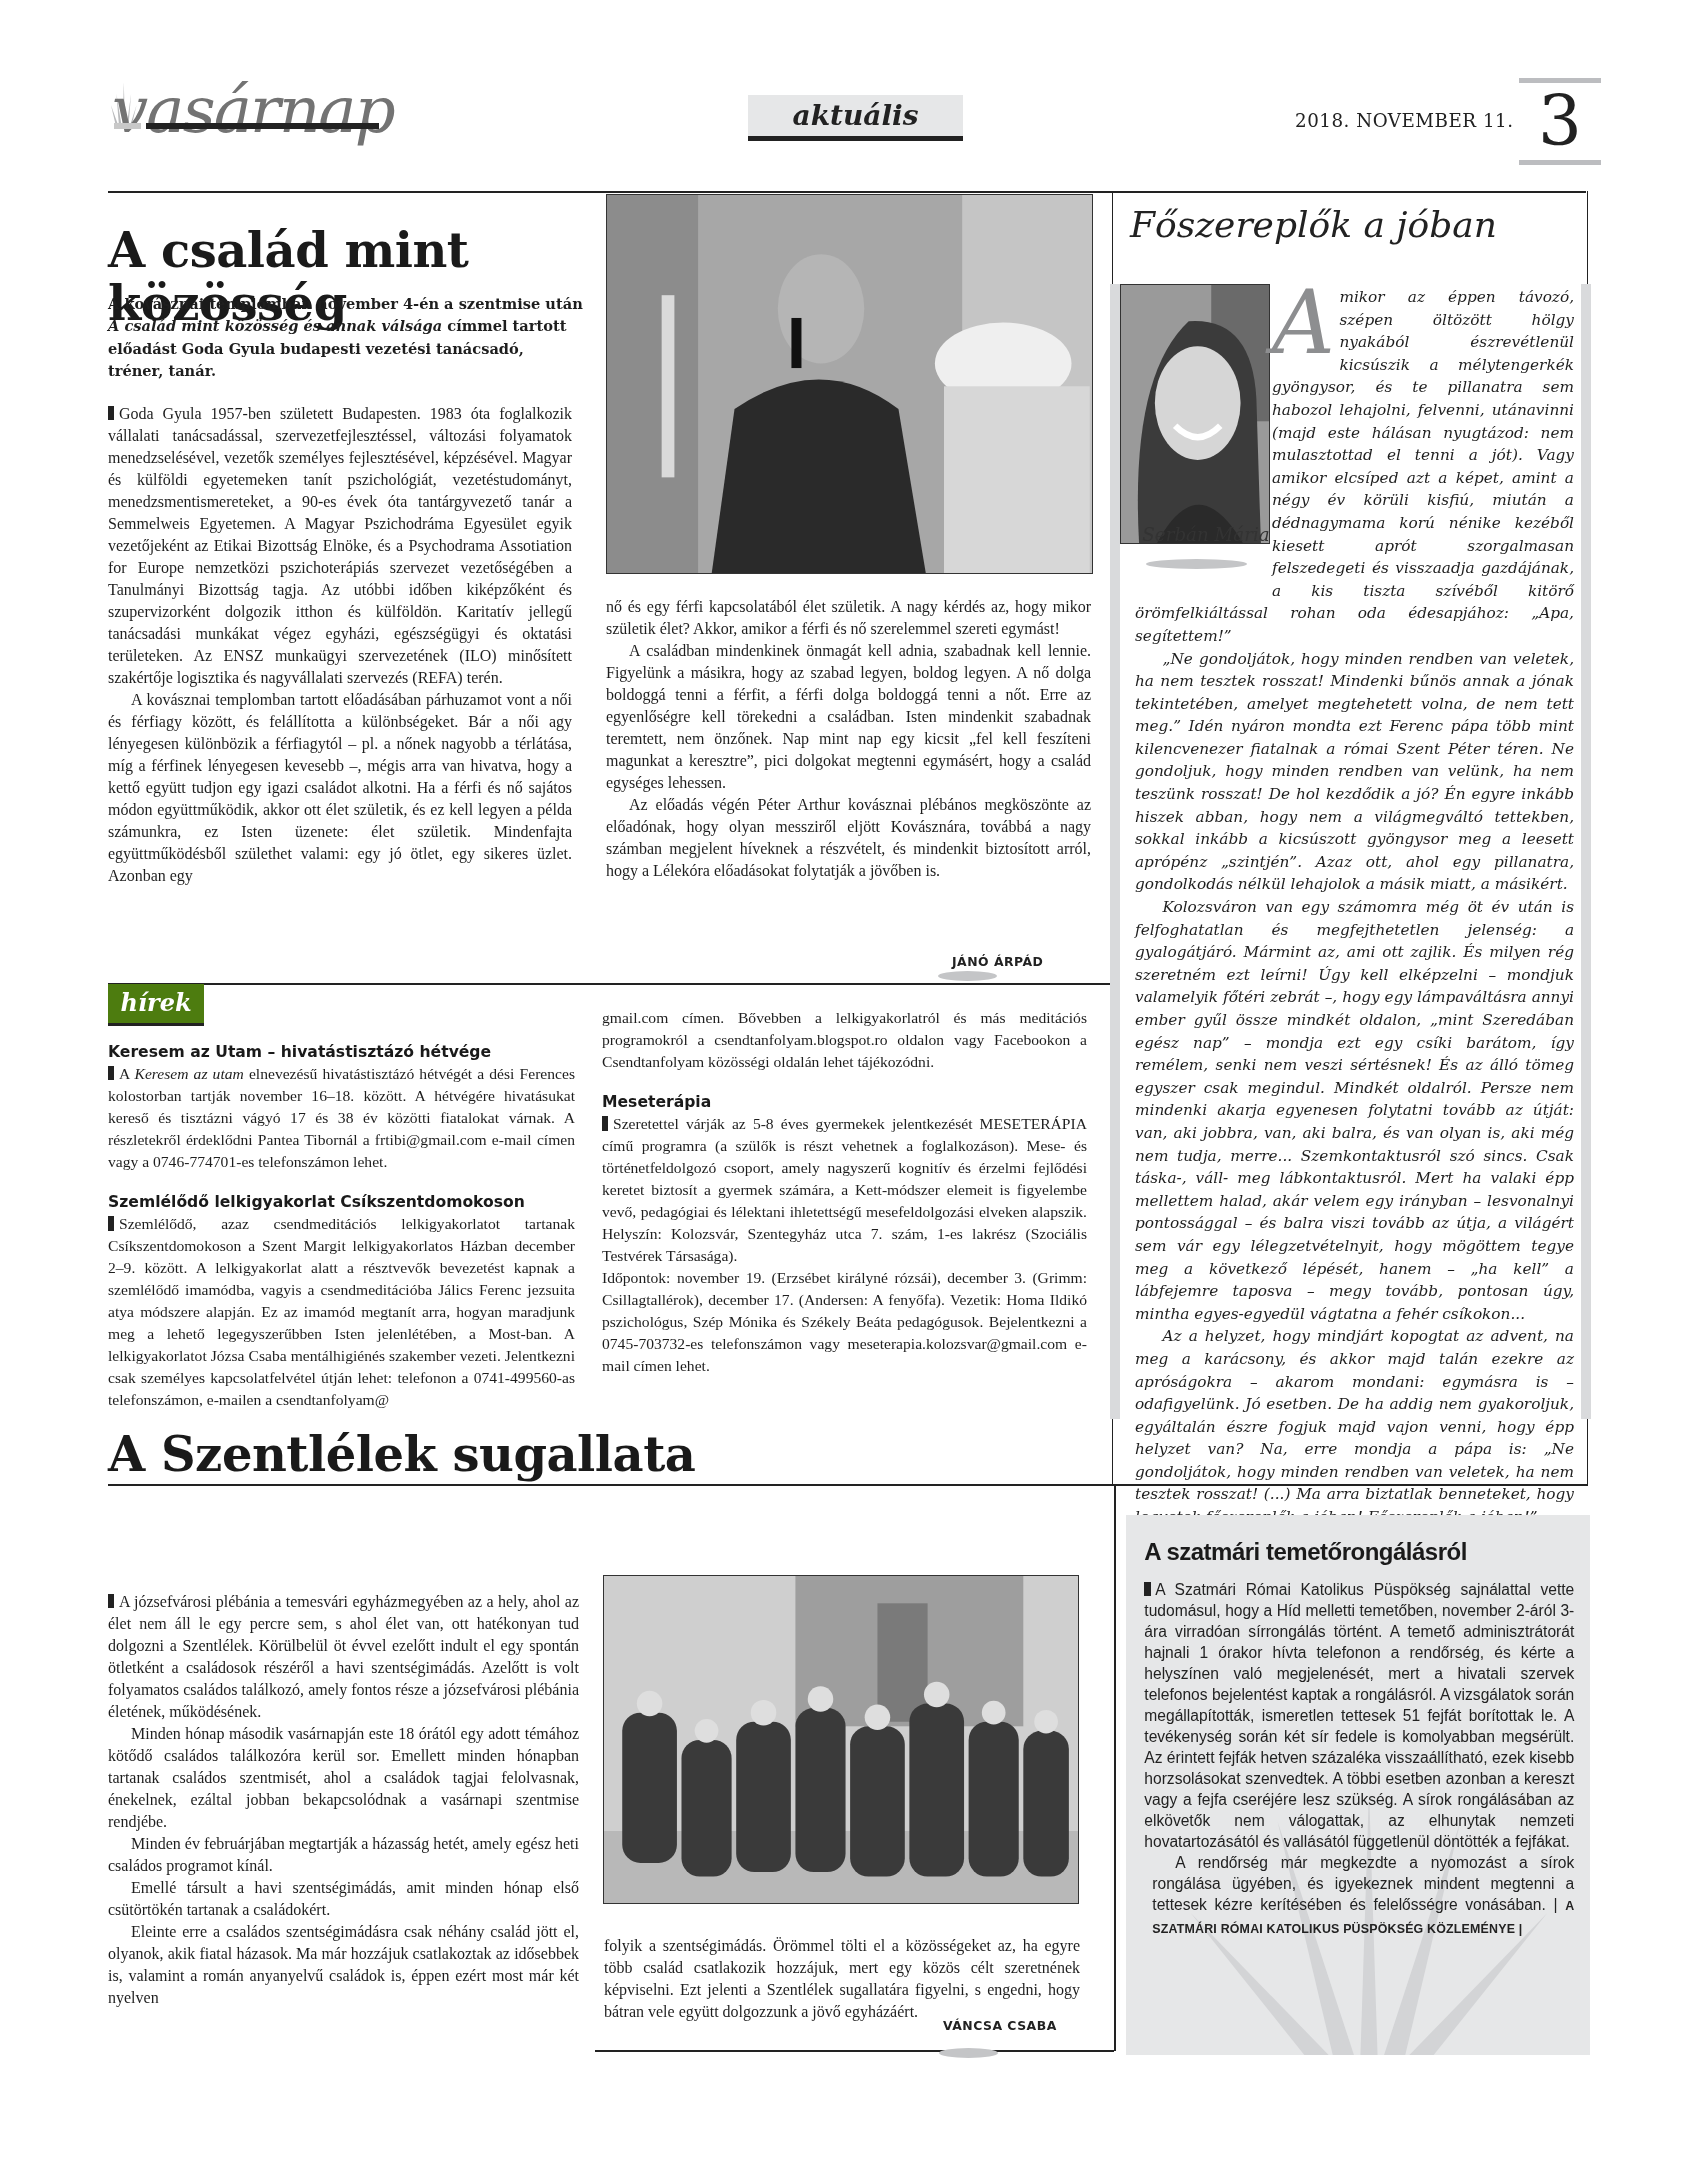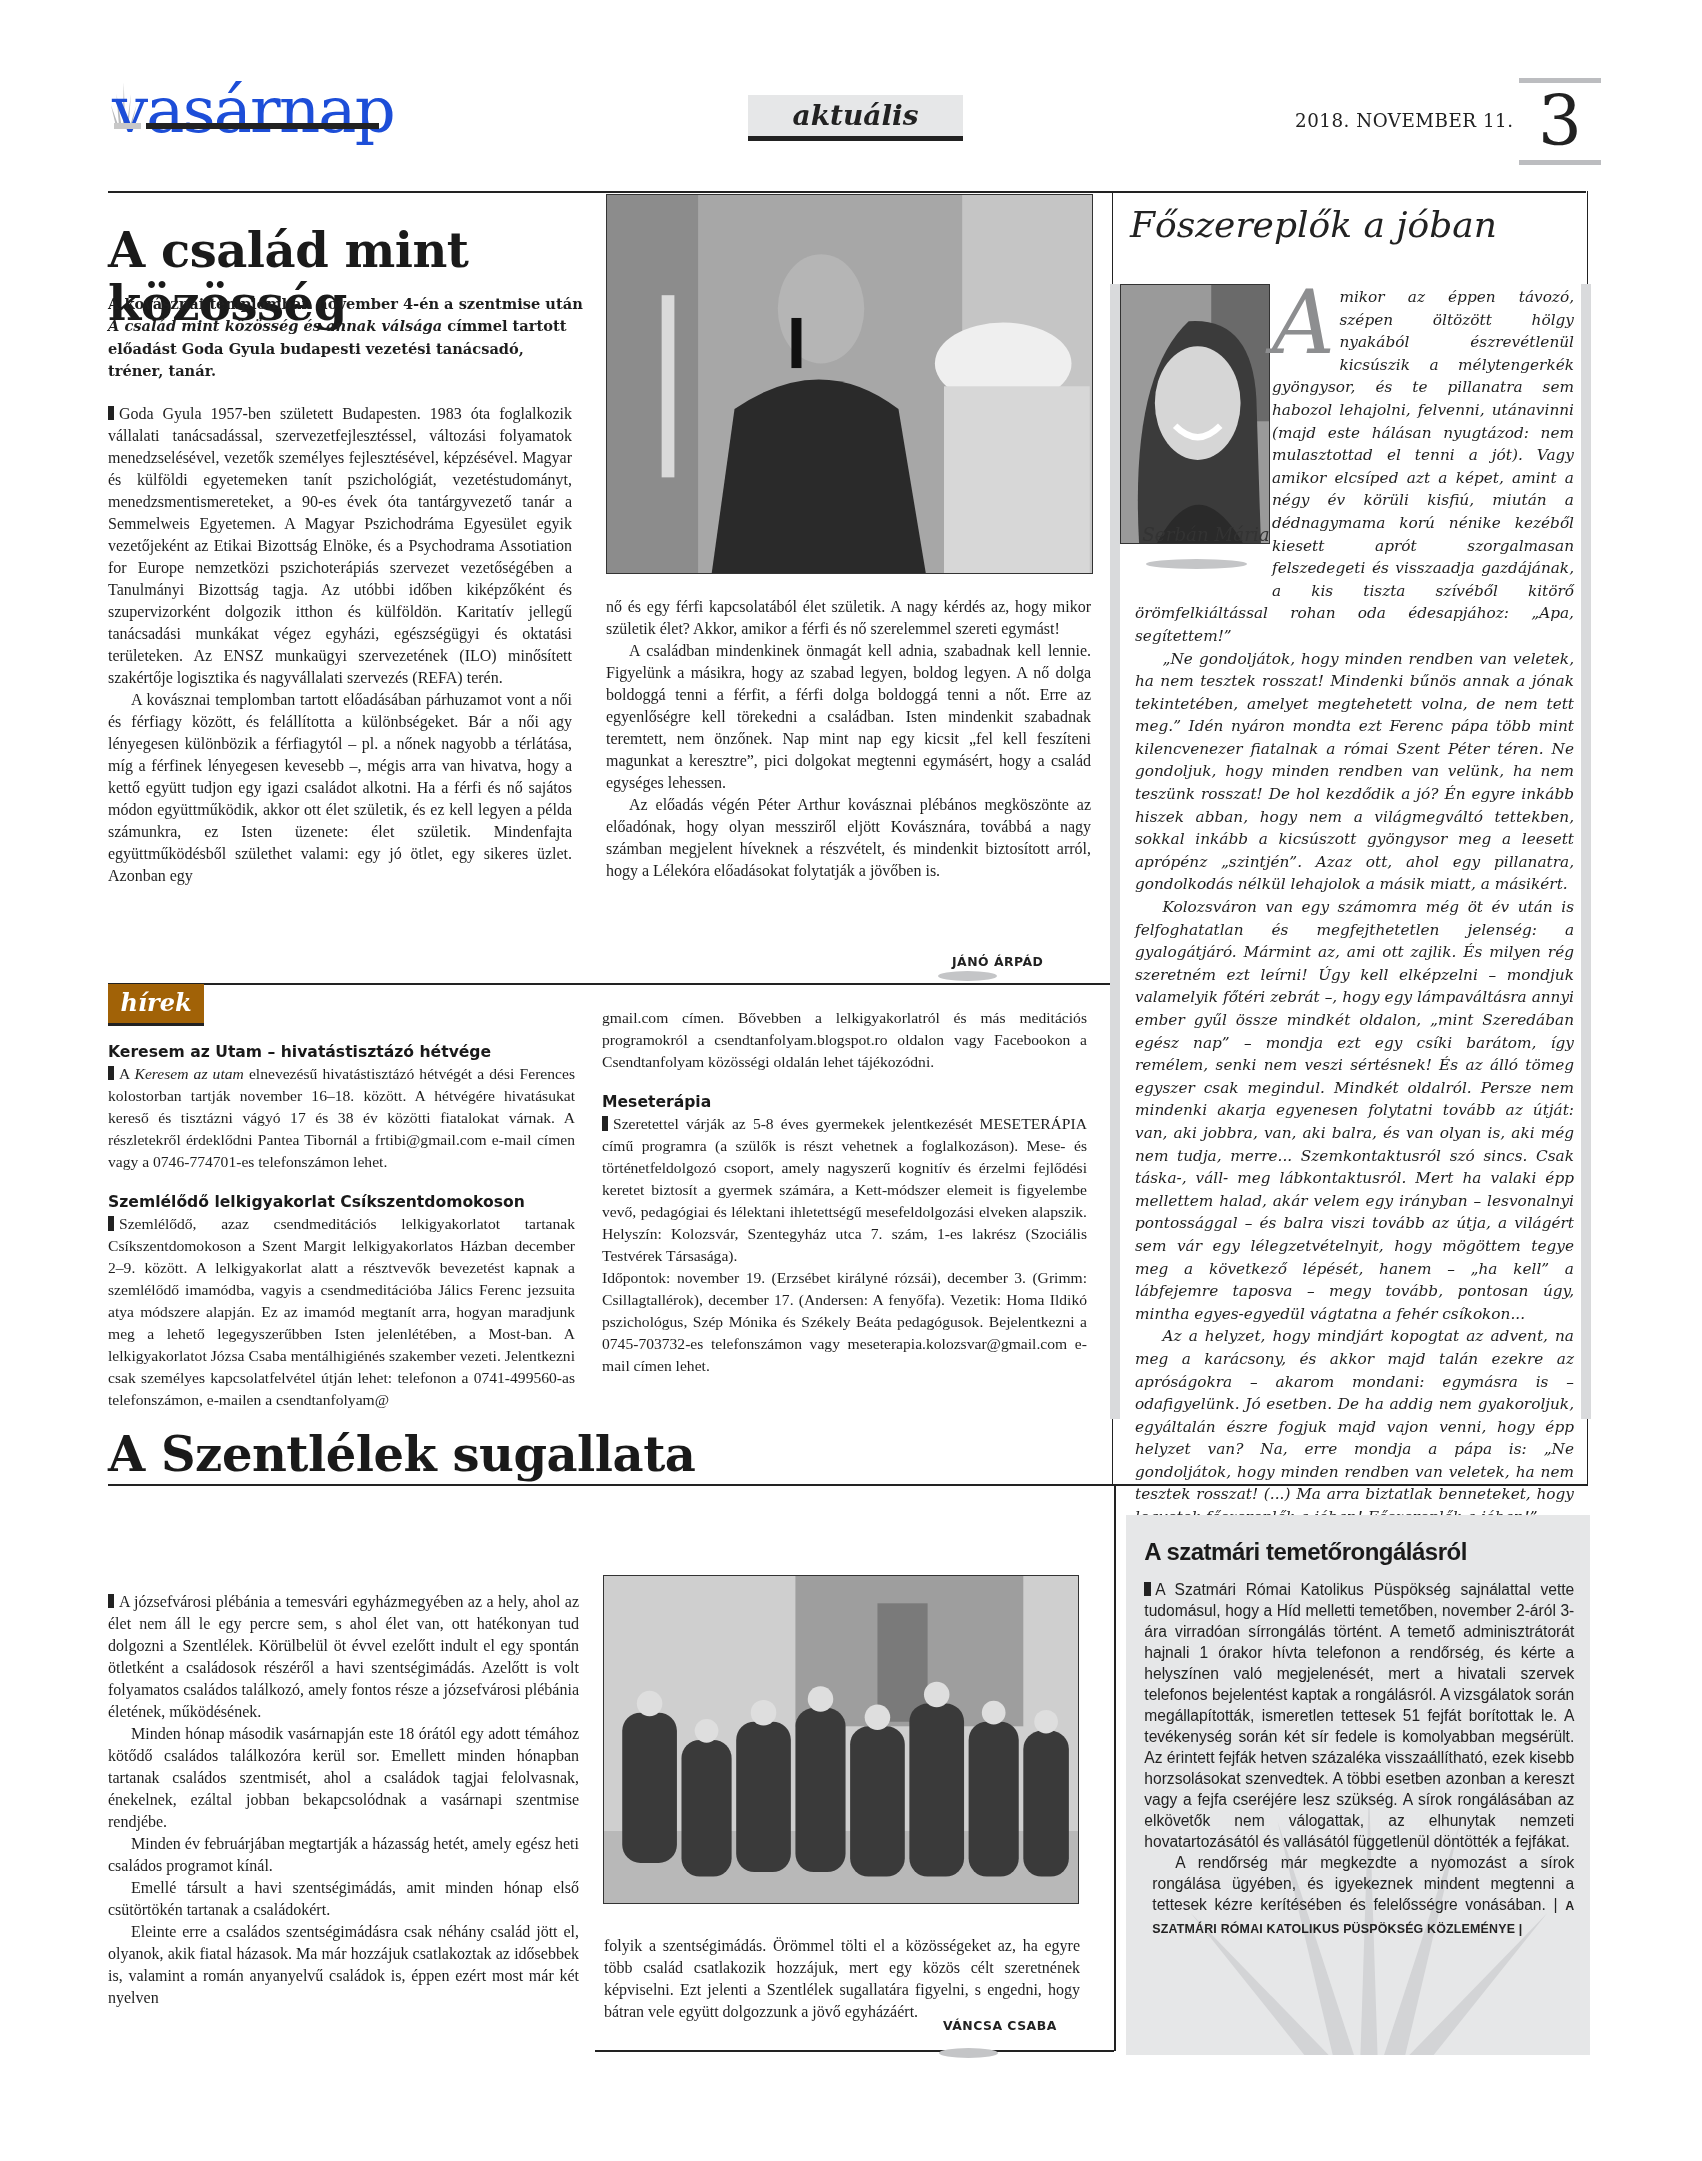--- a/index.html
+++ b/index.html
@@ -1,21 +1,21 @@
 <!DOCTYPE html>
 <html style="font-size:7.3px"><head>
 <meta charset="utf-8">
 <style>
   * { box-sizing: border-box; margin: 0; padding: 0; }
   html, body { width: 1702px; height: 2161px; background: #ffffff; }
   body { position: relative; font-family: "DejaVu Serif", "Liberation Serif", serif; color: #1e1e1e; overflow: hidden; }
   .abs { position: absolute; }
 
   
-  .logo { left: 112px; top: 78px; font-family: "DejaVu Serif", serif; font-size: 64px; letter-spacing: -1.8px; color: #1d4ed8; line-height: 1; }
+  .logo { left: 112px; top: 78px; font-family: "DejaVu Serif", serif; font-style: italic; font-size: 64px; letter-spacing: -1.8px; color: #737373; line-height: 1; }
   .logo-sun { left: 110px; top: 73px; width: 27.5px; height: 55px; }
   .logo-bar { left: 146px; top: 123px; width: 233px; height: 5.5px; background: #222; }
   .logo-bar-grey { left: 114px; top: 123px; width: 26.5px; height: 5.5px; background: #c8c8c8; }
   .section-tab { left: 748px; top: 95px; width: 215px; height: 46px; background: #e6e7e8; border-bottom: 5px solid #222; text-align: center; font-style: italic; font-weight: bold; font-size: 28px; line-height: 41px; color: #222; }
   .date { left: 1295px; top: 110px; font-size: 18.3px; color: #222; letter-spacing: 0.5px; }
   .page-no { left: 1519px; top: 78px; width: 82px; height: 87px; text-align: center; font-size: 69px; line-height: 87px; color: #222; }
   .page-no::before, .page-no::after { content: ""; position: absolute; left: 0; right: 0; height: 4.6px; background: #bcbdc0; }
   .page-no::before { top: 0; }
   .page-no::after { bottom: 0; }
 
@@ -37,21 +37,21 @@
   
   .col-box { border: 1.8px solid #222; }
   .col-title { font-style: italic; font-size: 36px; color: #222; }
   .col-side { background: #d9dadc; }
   .col-text { font-family: "DejaVu Serif", serif; font-style: italic; font-size: 15.3px; line-height: 22.6px; text-align: justify; color: #1e1e1e; }
   .col-text p + p { text-indent: 27.5px; }
   .dropcap { float: left; font-size: 87px; line-height: 69px; color: #8d8e90; font-style: italic; margin: 2.7px 4.6px 0 0; font-family: "DejaVu Serif", serif; }
   .portrait-caption { font-style: italic; font-size: 18.3px; color: #333; text-align: center; }
 
   
-  .hirek-tab { background: #a16207; border-bottom: 3.7px solid #222; color: #fff; font-style: italic; font-weight: bold; font-size: 24px; text-align: center; line-height: 38px; }
+  .hirek-tab { background: #4d7c0f; border-bottom: 3.7px solid #222; color: #fff; font-style: italic; font-weight: bold; font-size: 24px; text-align: center; line-height: 38px; }
   .news-h { font-family: "DejaVu Sans", sans-serif; font-weight: bold; font-size: 15.6px; color: #1a1a1a; line-height: 22px; }
   .news-body { font-family: "Liberation Serif", serif; font-size: 15.6px; line-height: 22px; text-align: justify; color: #1e1e1e; }
 
   
   .grey-box { background: #e6e7e8; }
   .gb-title { font-family: Liberation Sans, sans-serif; font-weight: bold; font-size: 24px; color: #1a1a1a; letter-spacing: -0.5px; }
   .gb-text { font-family: "Liberation Sans", sans-serif; font-size: 15.6px; line-height: 21px; text-align: justify; color: #222; position: relative; }
   .gb-text p + p { text-indent: 23px; margin-left: 8px; }
   .gb-sig { font-weight: bold; font-size: 12.4px; letter-spacing: 0.2px; }
 </style>

